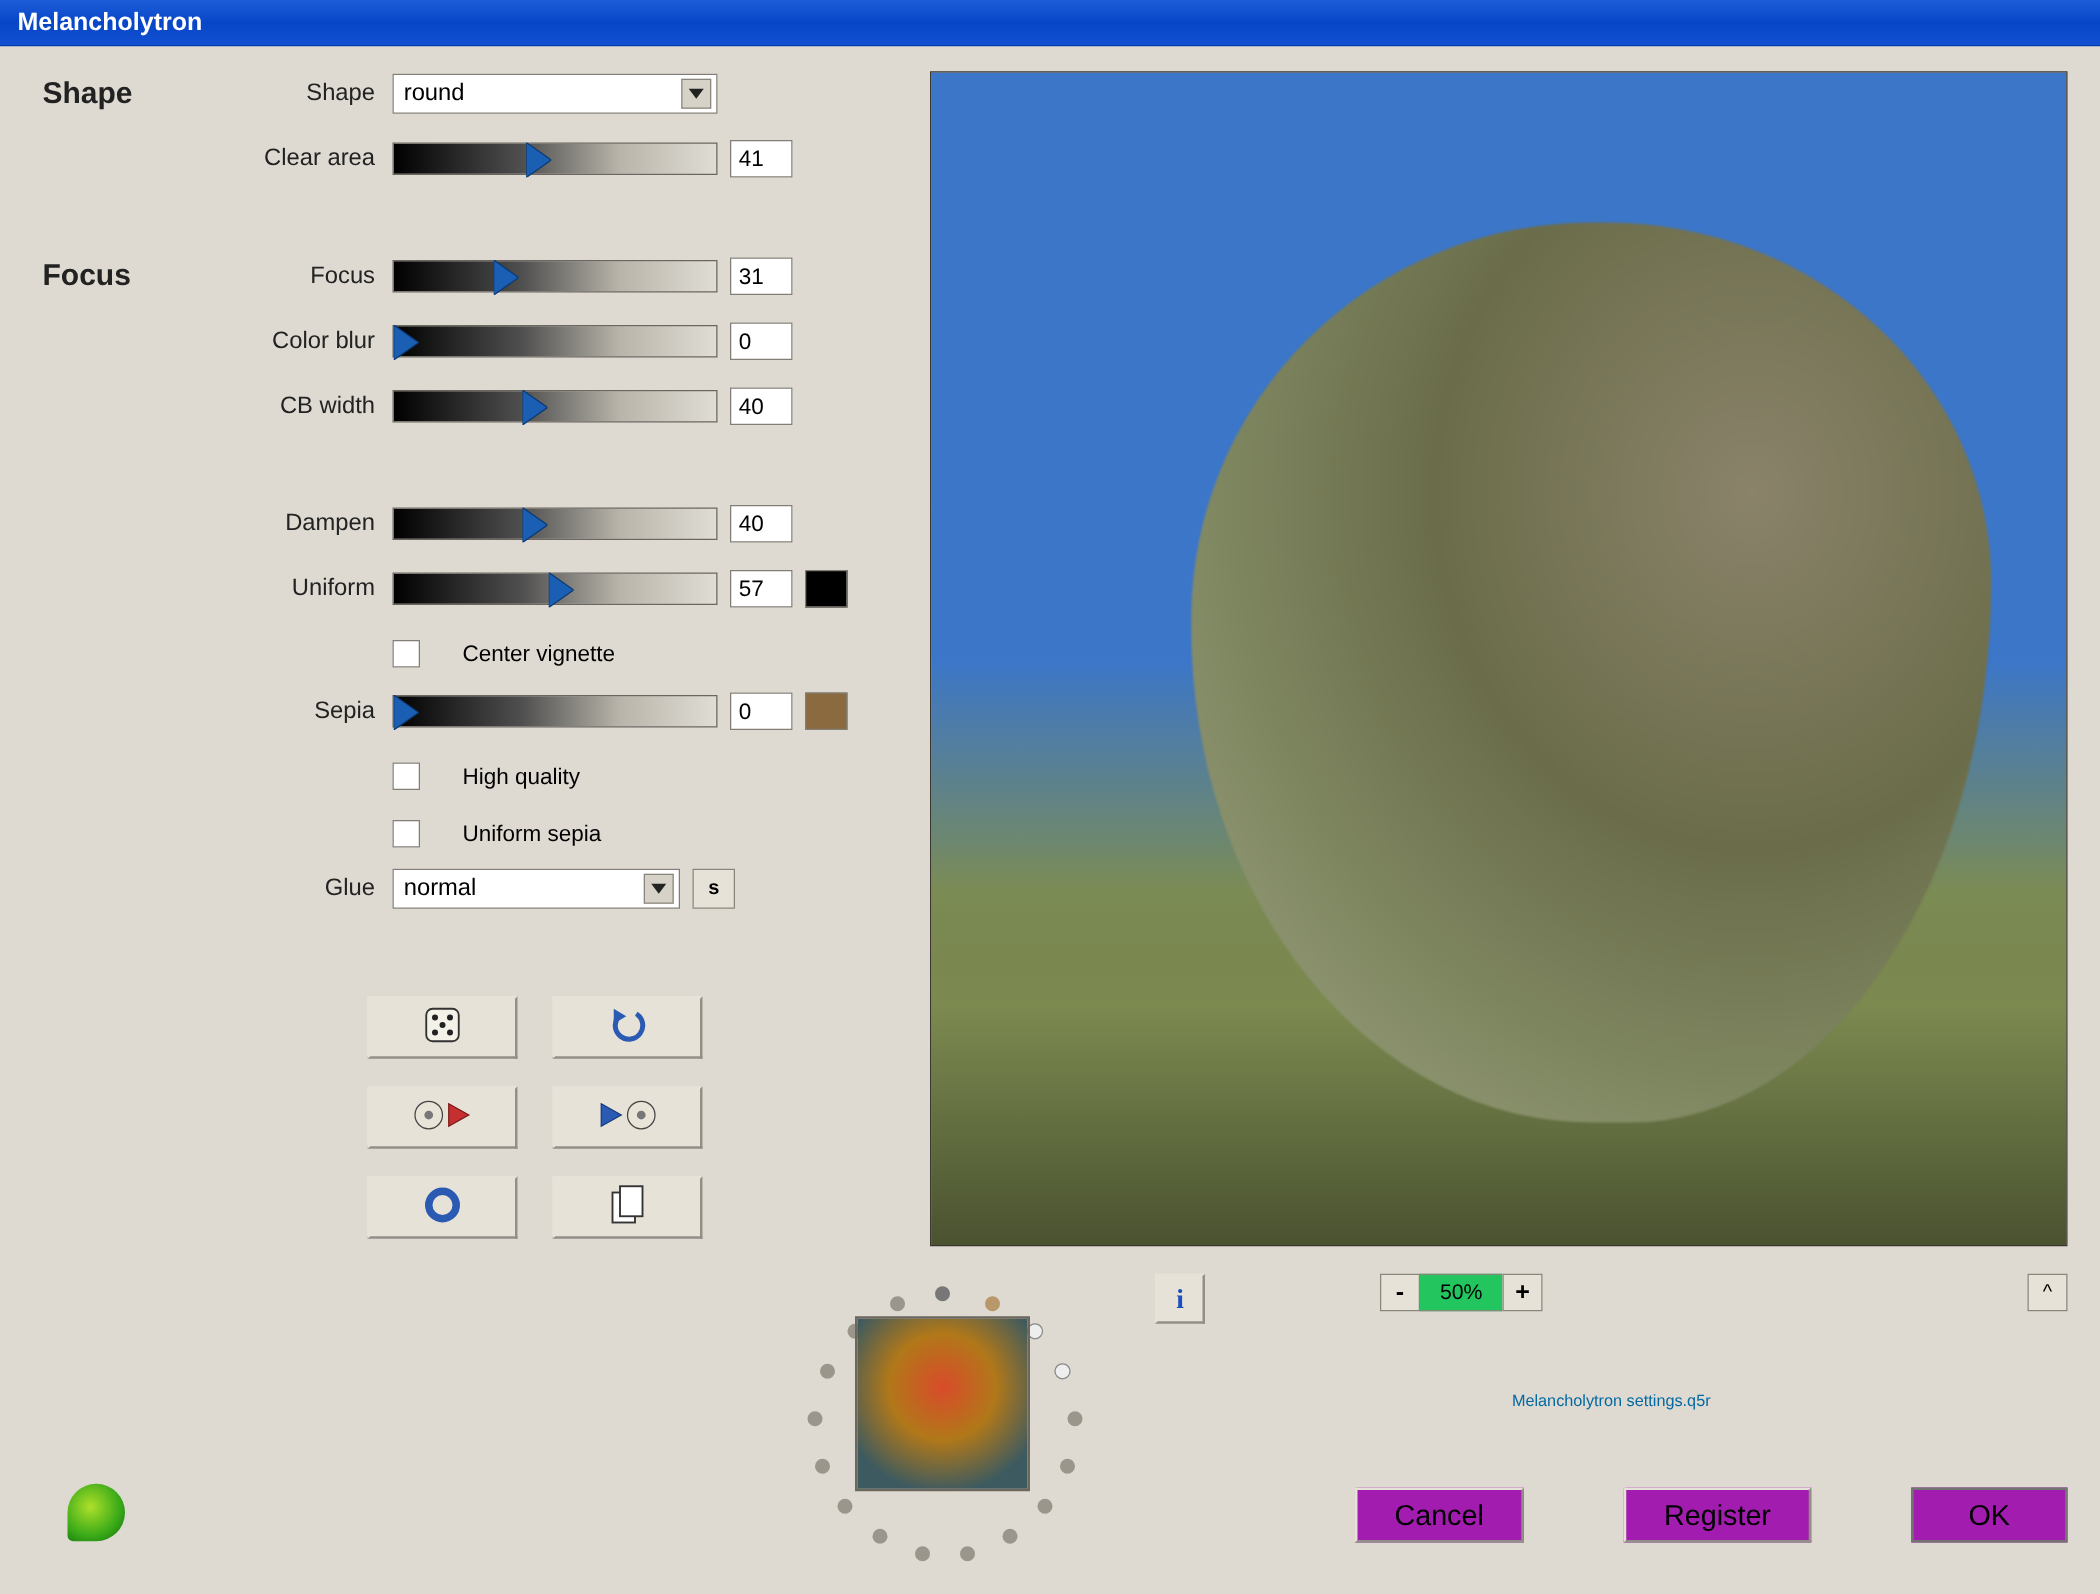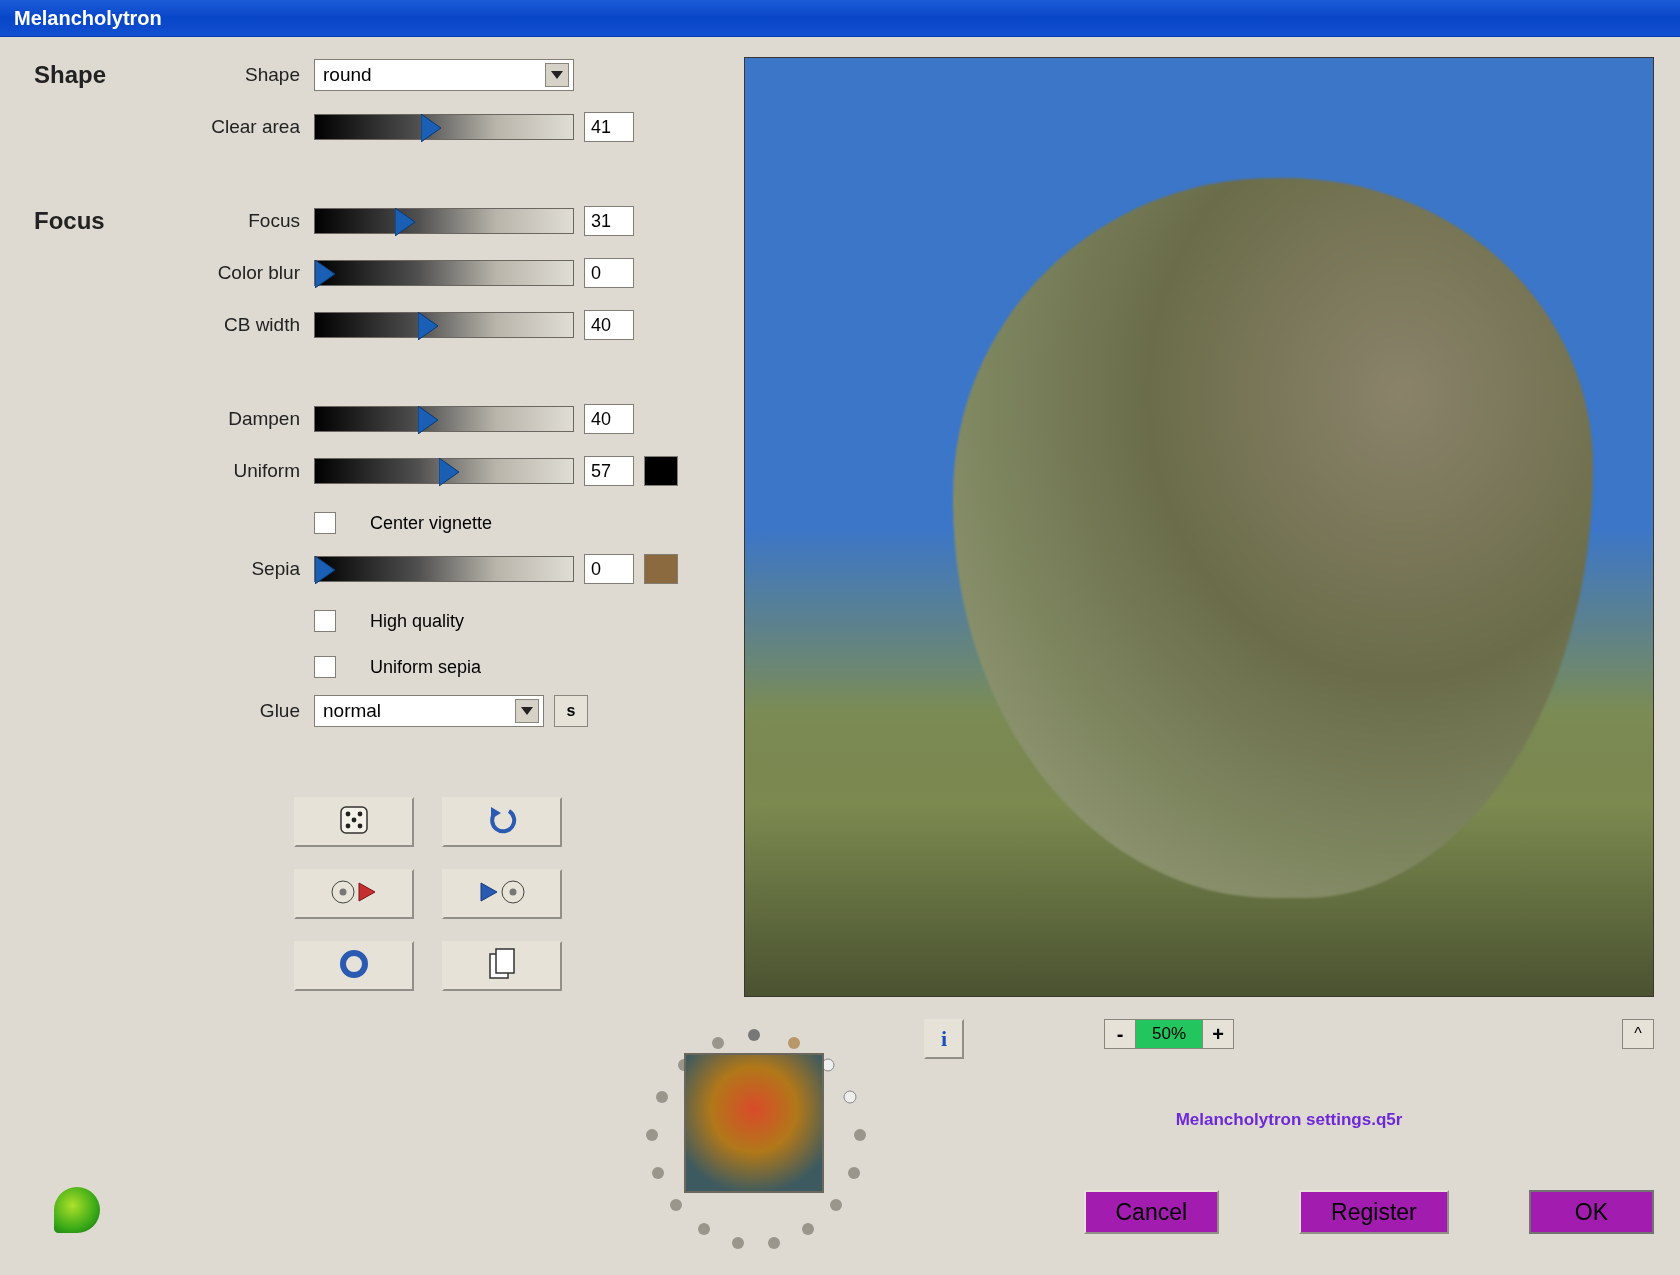--- a/index.html
+++ b/index.html
@@ -176,21 +176,21 @@
   }
   .zoom-disp {
     height: 30px; min-width:66px; border:1px solid #8a867d; border-left:none; border-right:none;
     background:#22c55e; display:flex;align-items:center;justify-content:center; font-size:17px;
   }
   .caret-btn {
     width: 32px; height: 30px; border:1px solid #8a867d; background:#e6e2d8;
     display:flex;align-items:center;justify-content:center; font-size:16px;
     margin-top: 4px;
   }
-  .settings-name { font-size: 17px; color:#6d28d9;font-weight:bold; }
+  .settings-name { font-size: 13px; color:#0369a1; }
   .dlg-btn {
     height: 44px; padding: 0 30px; border: 2px outset #e6e2d8; background:#a21caf;
     font-size: 23px; display:flex;align-items:center;justify-content:center;
   }
   .dlg-btn.ok { border: 2px solid #737373; padding: 0 44px; }
 
   .logo {
     position: absolute; left: 54px; bottom: 42px;
     width: 46px; height: 46px;
     background: radial-gradient(circle at 40% 40%, #aee02a, #3aaa18 60%, #0d6a0a);

